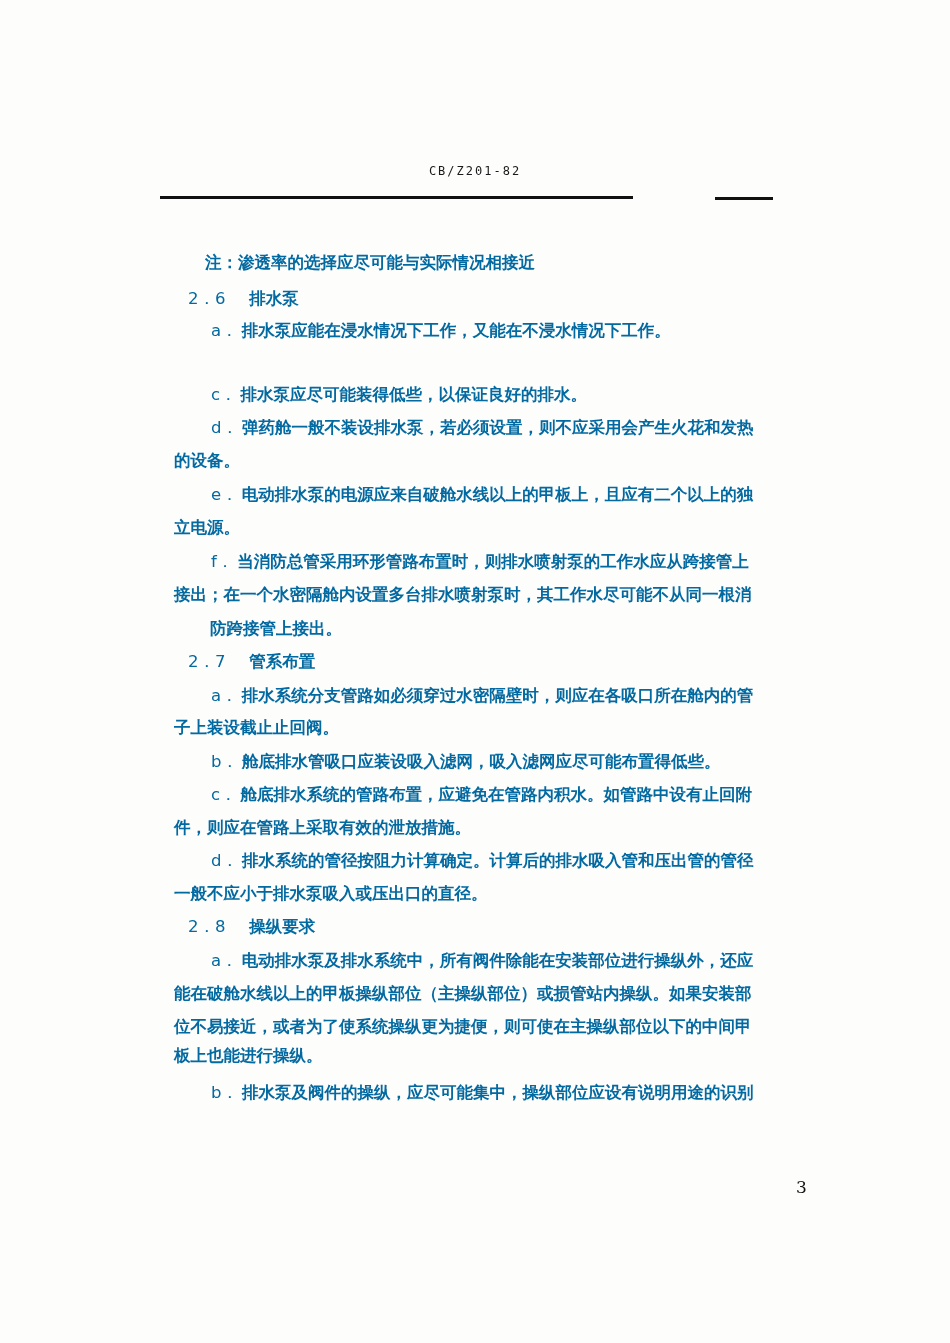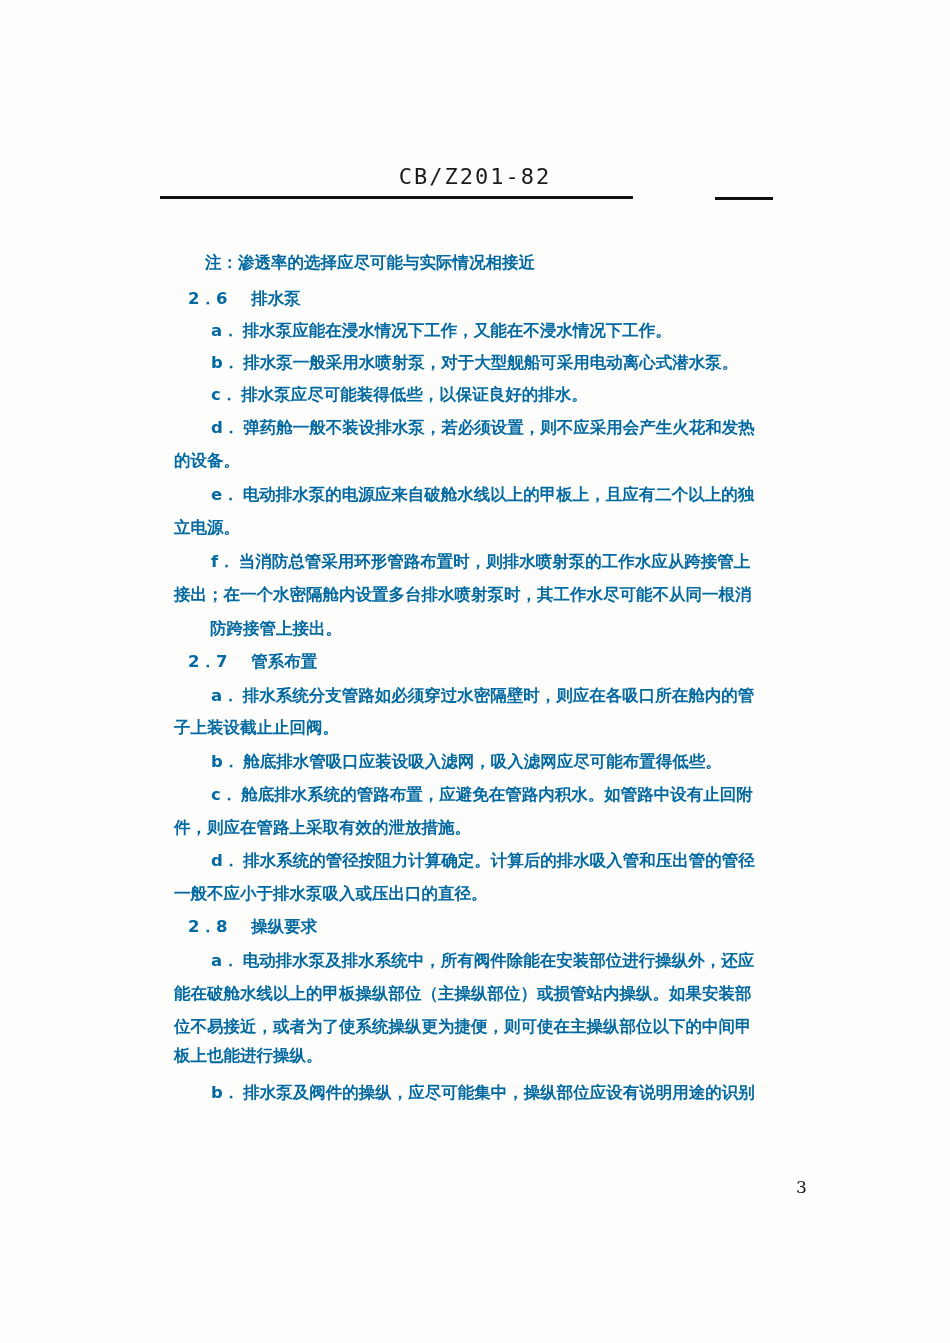--- a/index.html
+++ b/index.html
@@ -21,21 +21,21 @@
       width: 950px; height: 1343px;
       background: #fdfdfc;
     }
     .header-code {
       position: absolute;
       left: 0;
       width: 950px;
       top: 164px;
       text-align: center;
       font-family: "DejaVu Sans Mono", monospace;
-      font-size: 22px;
+      font-size: 12px;
       letter-spacing: 2px;
       color: #1a1a1a;
     }
     .rule-main {
       position: absolute;
       left: 160px;
       top: 196px;
       width: 473px;
       height: 3px;
       background: #111;
@@ -62,44 +62,41 @@
     .line.section { left: 188px; }
     .page-number {
       position: absolute;
       left: 796px;
       top: 1177px;
       font-size: 17px;
       font-family: "DejaVu Serif", serif;
       color: #111;
     }
     .lbl {
-      font-weight: bold;
+      font-weight: normal;
       margin-right: 4px;
       margin-top: 17px;
     }
   </style>
 </head>
 <body>
 
 <div class="page">
   <div class="header-code">CB/Z201-82</div>
   <div class="rule-main"></div>
   <div class="rule-short"></div>
 
   <div class="line note" style="top:253px;">注：渗透率的选择应尽可能与实际情况相接近</div>
 
   <div class="line section" style="top:289px;">
     <span class="lbl">2．6</span>
     <span style="margin-left:14px;">排水泵</span>
   </div>
   <div class="line indent" style="top:321px;">
     <span class="lbl">a．</span><span>排水泵应能在浸水情况下工作，又能在不浸水情况下工作。</span>
-  </div>
-  <div class="line indent" style="top:353px;">
-    <span class="lbl">b．</span><span>排水泵一般采用水喷射泵，对于大型舰船可采用电动离心式潜水泵。</span>
   </div>
   <div class="line indent" style="top:385px;">
     <span class="lbl">c．</span><span>排水泵应尽可能装得低些，以保证良好的排水。</span>
   </div>
   <div class="line indent" style="top:418px;">
     <span class="lbl">d．</span><span>弹药舱一般不装设排水泵，若必须设置，则不应采用会产生火花和发热</span>
   </div>
   <div class="line cont" style="top:451px;">的设备。</div>
   <div class="line indent" style="top:485px;">
     <span class="lbl">e．</span><span>电动排水泵的电源应来自破舱水线以上的甲板上，且应有二个以上的独</span>

